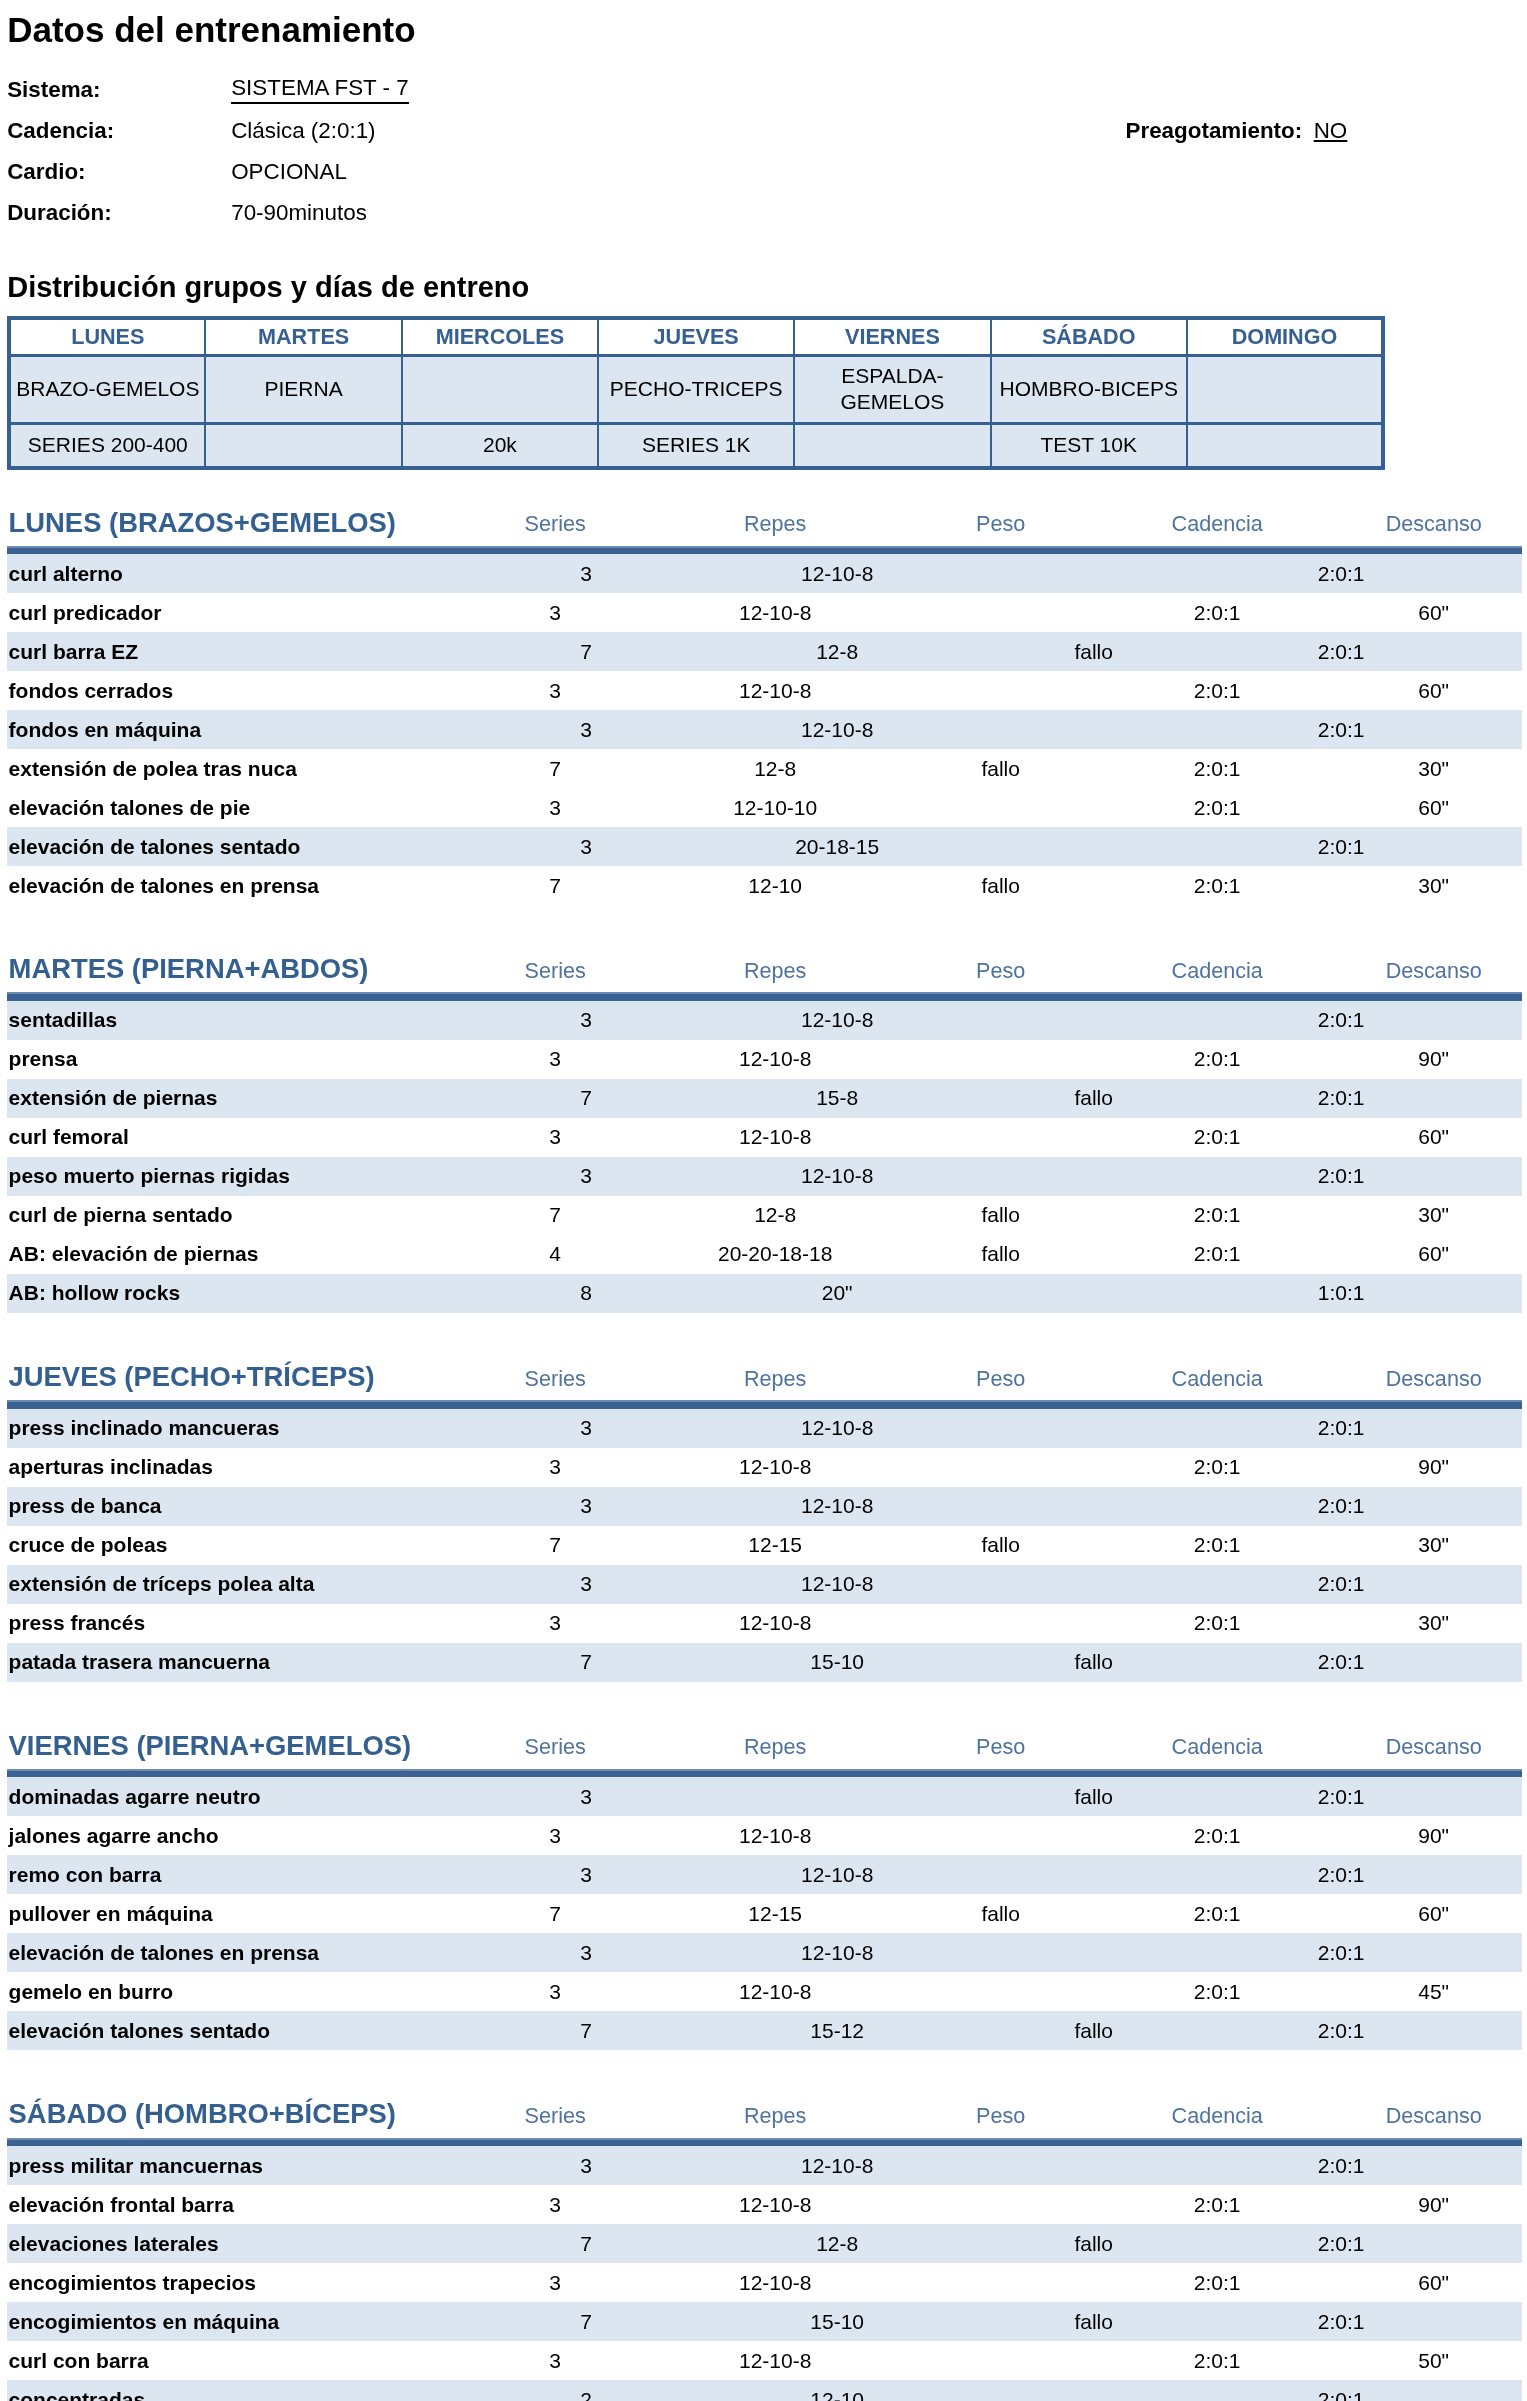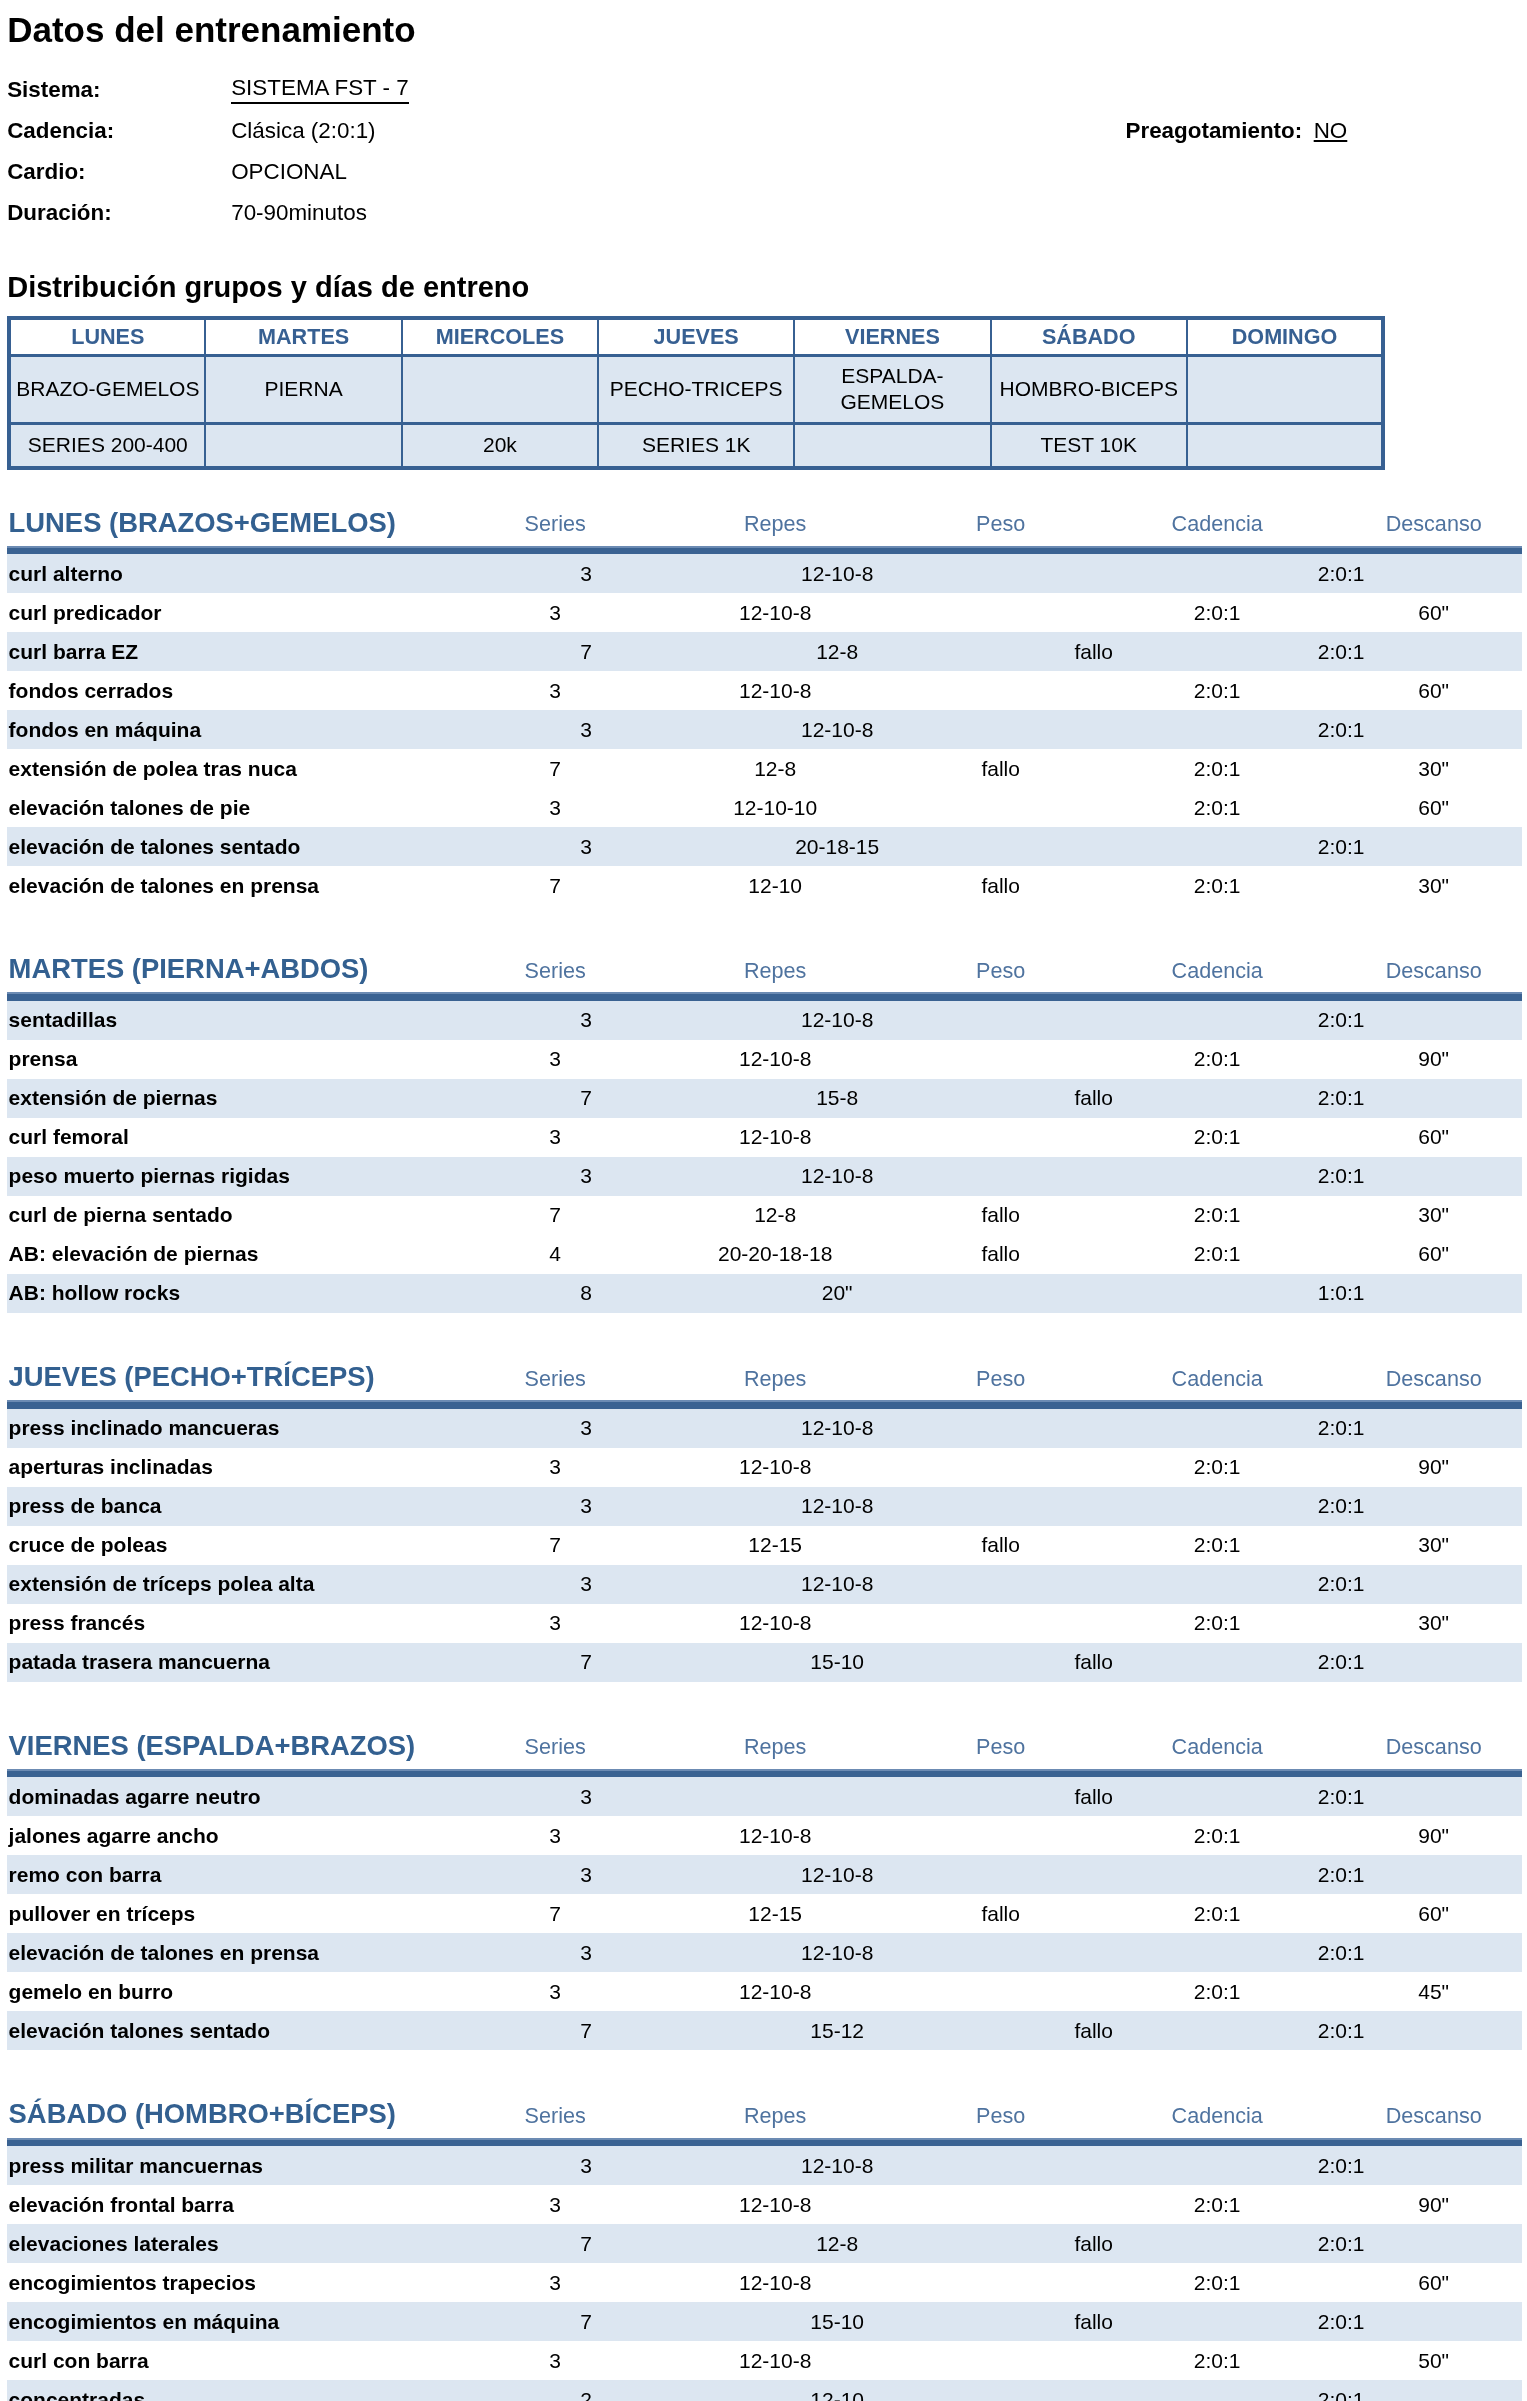--- a/index.html
+++ b/index.html
@@ -331,21 +331,21 @@
         <span class="val">7</span>
         <span class="val">15-10</span>
         <span class="val">fallo</span>
         <span class="val">2:0:1</span>
         <span class="val">60"</span>
       </div>
   </div>
 
   <div class="section">
     <div class="sec-head">
-      <span class="sec-title">VIERNES (ESPALDA+BRAZOS)</span>
+      <span class="sec-title">VIERNES (PIERNA+GEMELOS)</span>
       <span class="col-h">Series</span>
       <span class="col-h">Repes</span>
       <span class="col-h">Peso</span>
       <span class="col-h">Cadencia</span>
       <span class="col-h">Descanso</span>
     </div>
     <div class="bar"></div>
     <div class="row shade">
         <span class="name">dominadas agarre neutro</span>
         <span class="val">3</span>
@@ -364,21 +364,21 @@
       </div>
     <div class="row shade">
         <span class="name">remo con barra</span>
         <span class="val">3</span>
         <span class="val">12-10-8</span>
         <span class="val"></span>
         <span class="val">2:0:1</span>
         <span class="val">90"</span>
       </div>
     <div class="row">
-        <span class="name">pullover en tríceps</span>
+        <span class="name">pullover en máquina</span>
         <span class="val">7</span>
         <span class="val">12-15</span>
         <span class="val">fallo</span>
         <span class="val">2:0:1</span>
         <span class="val">60"</span>
       </div>
     <div class="row shade">
         <span class="name">elevación de talones en prensa</span>
         <span class="val">3</span>
         <span class="val">12-10-8</span>

